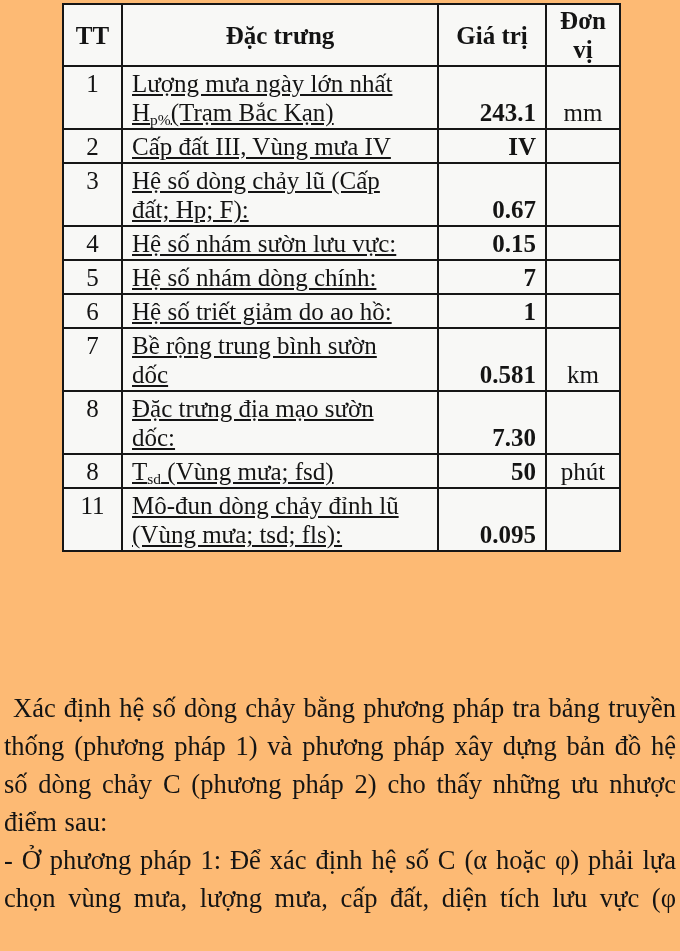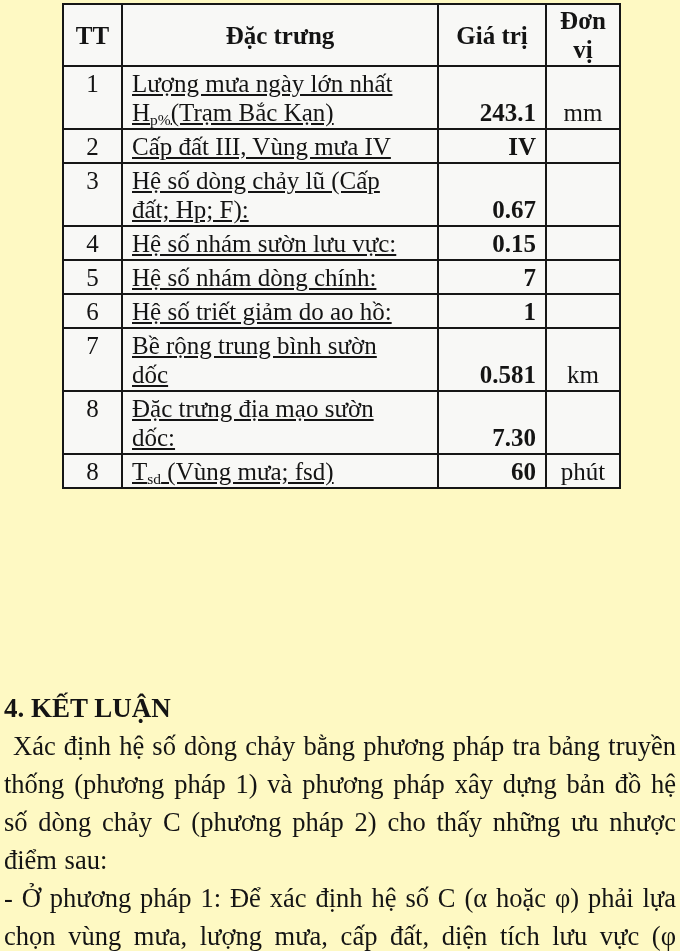--- a/index.html
+++ b/index.html
@@ -5,21 +5,21 @@
   html, body {
     margin: 0;
     padding: 0;
     background: #e9e9e7;
   }
   .page {
     position: relative;
     width: 680px;
     height: 951px;
     margin: 0 auto;
-    background: #fef9c3;
+    background: #fdba74;
     color: #141414;
     font-family: "Liberation Serif", "DejaVu Serif", serif;
     overflow: hidden;
   }
 
   
   table.data-table {
     position: absolute;
     left: 62px;
     top: 3px;
@@ -187,28 +187,34 @@
       <td class="cell-tt">8</td>
       <td class="cell-feature">Đặc trưng địa mạo sườn
 dốc:</td>
       <td class="cell-value">7.30</td>
       <td class="cell-unit"></td>
     </tr>
 
     <tr>
       <td class="cell-tt">8</td>
       <td class="cell-feature">T<sub>sd</sub> (Vùng mưa; fsd)</td>
-      <td class="cell-value">60</td>
+      <td class="cell-value">50</td>
       <td class="cell-unit">phút</td>
     </tr>
 
 
+    <tr>
+      <td class="cell-tt">11</td>
+      <td class="cell-feature">Mô-đun dòng chảy đỉnh lũ
+(Vùng mưa; tsd; fls):</td>
+      <td class="cell-value">0.095</td>
+      <td class="cell-unit"></td>
+    </tr>
 
   </tbody>
   </table>
 
   <div class="text-block">
-    <h2 class="section-heading">4. KẾT LUẬN</h2>
     <p class="para para-indent"> Xác định hệ số dòng chảy bằng phương pháp tra bảng truyền thống (phương pháp 1) và phương pháp xây dựng bản đồ hệ số dòng chảy C (phương pháp 2) cho thấy những ưu nhược điểm sau:</p>
     <p class="para para-spread">- Ở phương pháp 1: Để xác định hệ số C (α hoặc φ) phải lựa chọn vùng mưa, lượng mưa, cấp đất, diện tích lưu vực (φ</p>
   </div>
 
 </div>
 
 </body></html>

